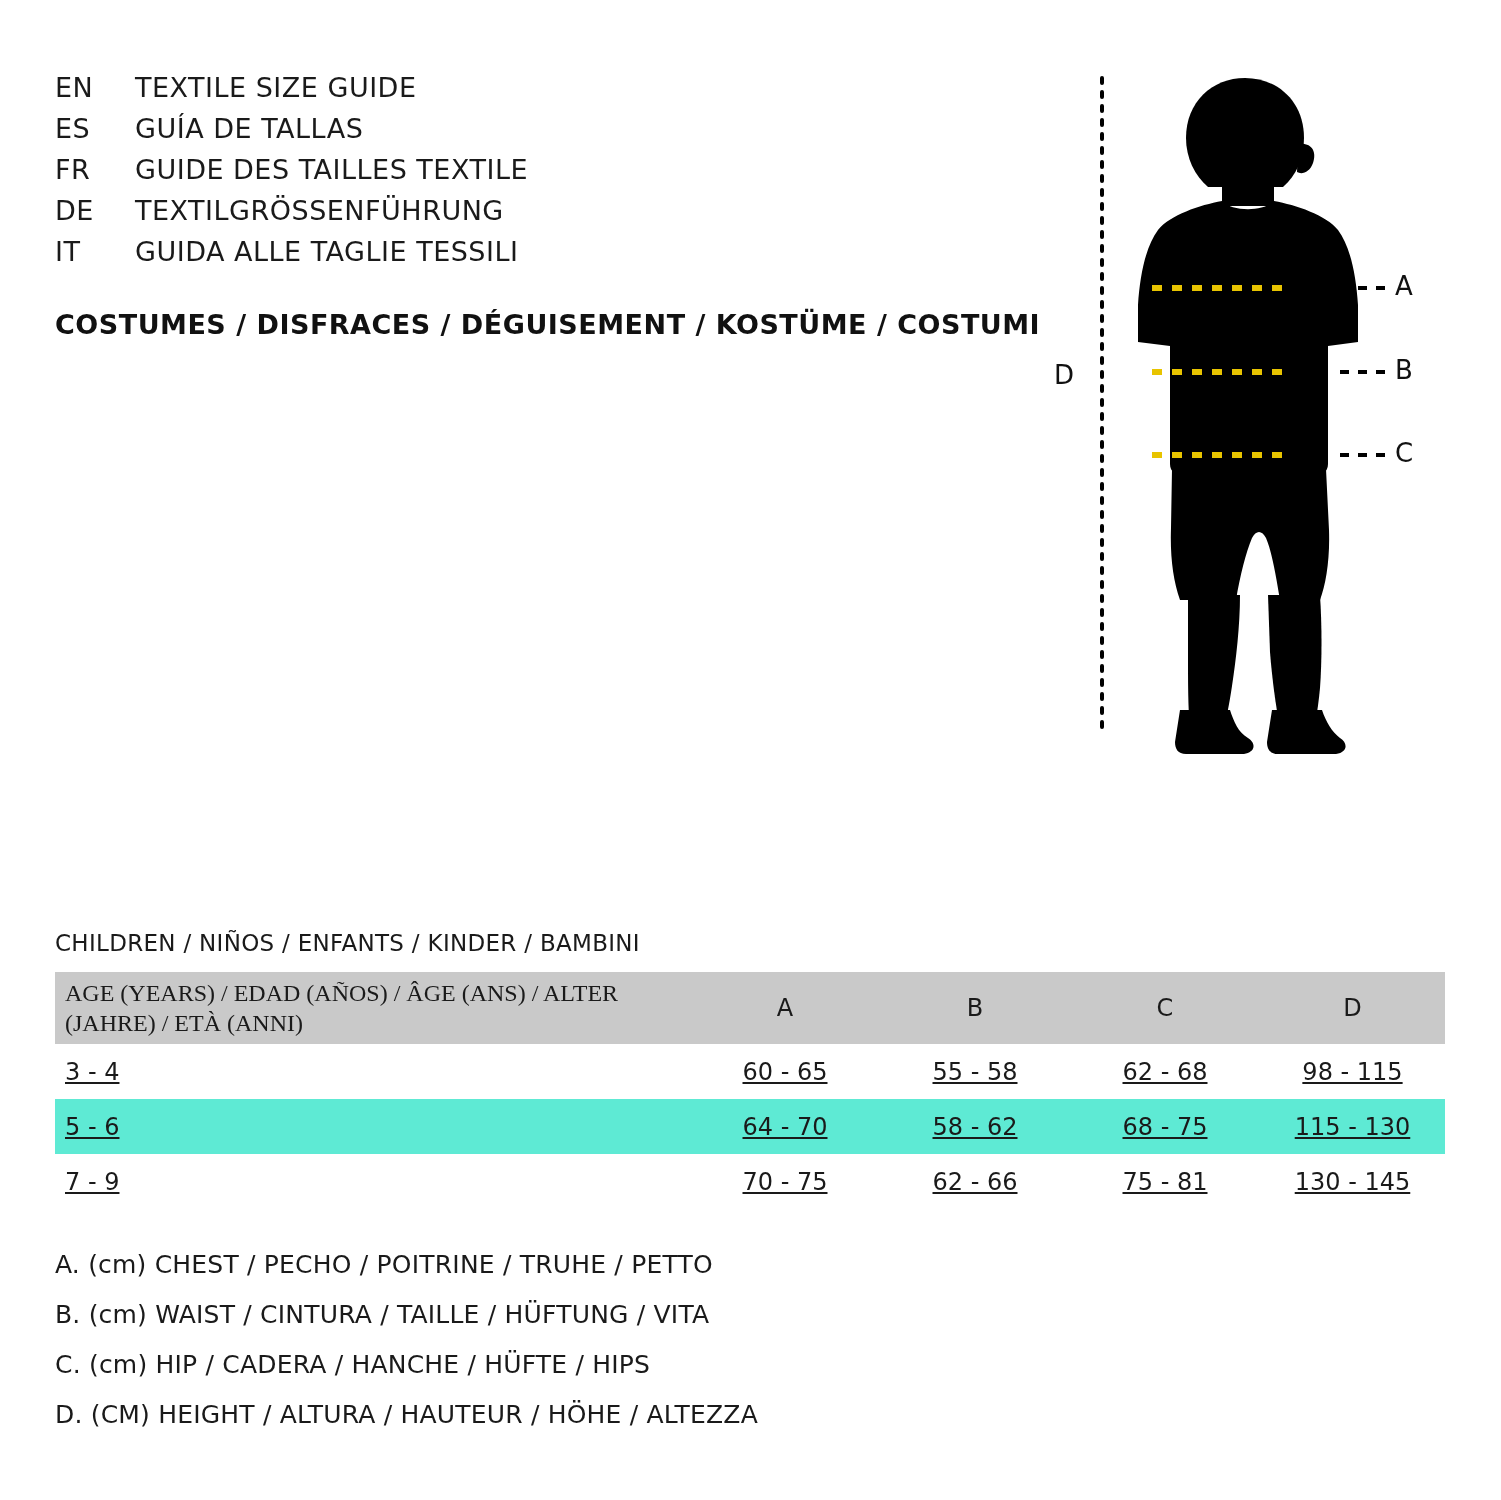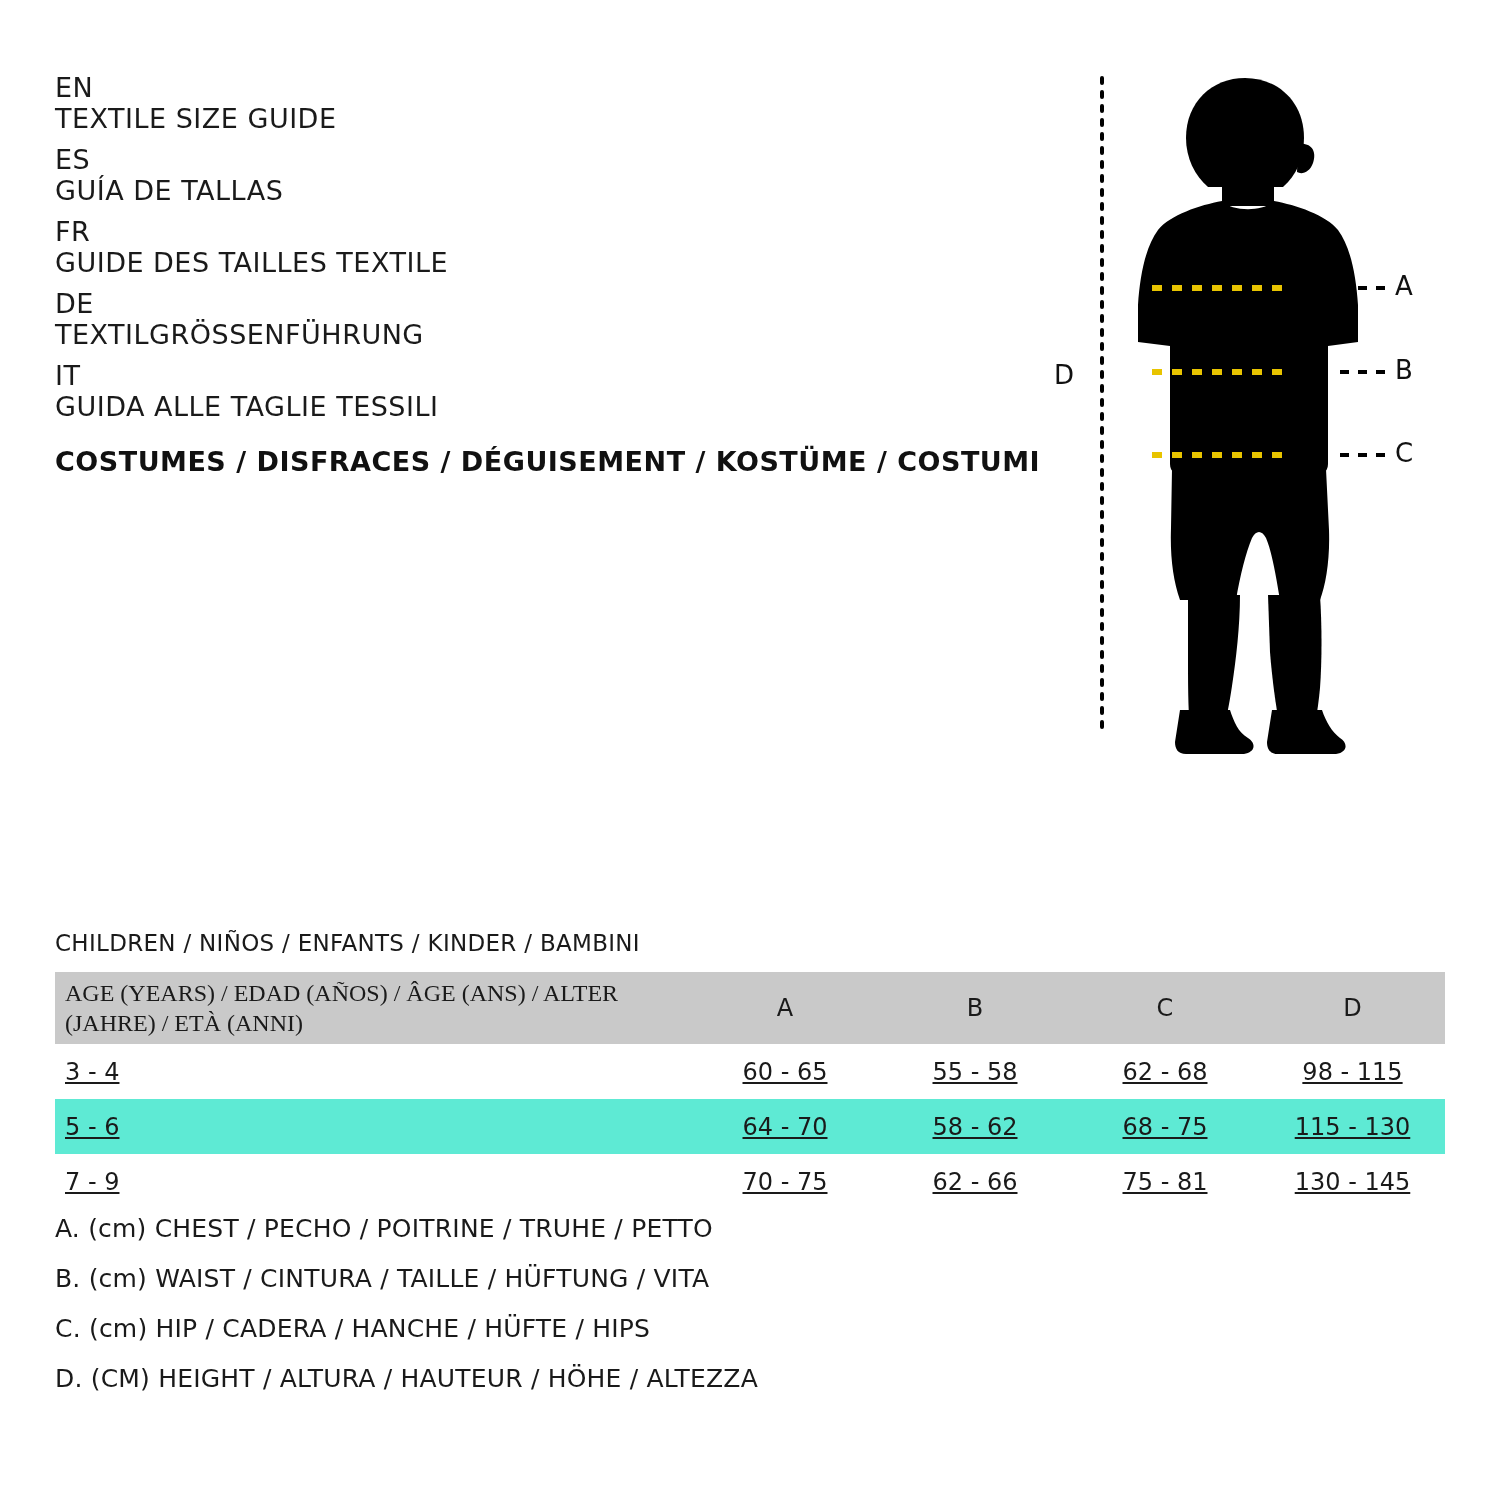--- a/index.html
+++ b/index.html
@@ -20,35 +20,34 @@
   .header-block {
     position: absolute;
     left: 55px;
     top: 72px;
     width: 1000px;
   }
   .lang-row {
     display: flex;
     align-items: baseline;
     margin-bottom: 10px;
-    flex-direction: column;
   }
   .lang-code {
     width: 80px;
     font-size: 27px;
     letter-spacing: 0.5px;
     color: #1a1a1a;
   }
   .lang-text {
     font-size: 27px;
     letter-spacing: 0.5px;
     color: #1a1a1a;
   }
   .costumes-line {
-    margin-top: 24px;
+    margin-top: 42px;
     font-size: 27px;
     font-weight: bold;
     letter-spacing: 0.5px;
     color: #111;
   }
 
   
   .figure-area {
     position: absolute;
     left: 1040px;
@@ -123,21 +122,21 @@
     padding-left: 10px !important;
   }
   .cell-val {
     text-align: center;
   }
 
   
   .legend {
     position: absolute;
     left: 55px;
-    top: 1214px;
+    top: 1250px;
     width: 1200px;
   }
   .legend-line {
     font-size: 25px;
     color: #1a1a1a;
     margin-bottom: 21px;
     letter-spacing: 0.2px;
   }
 </style>
 </head>

